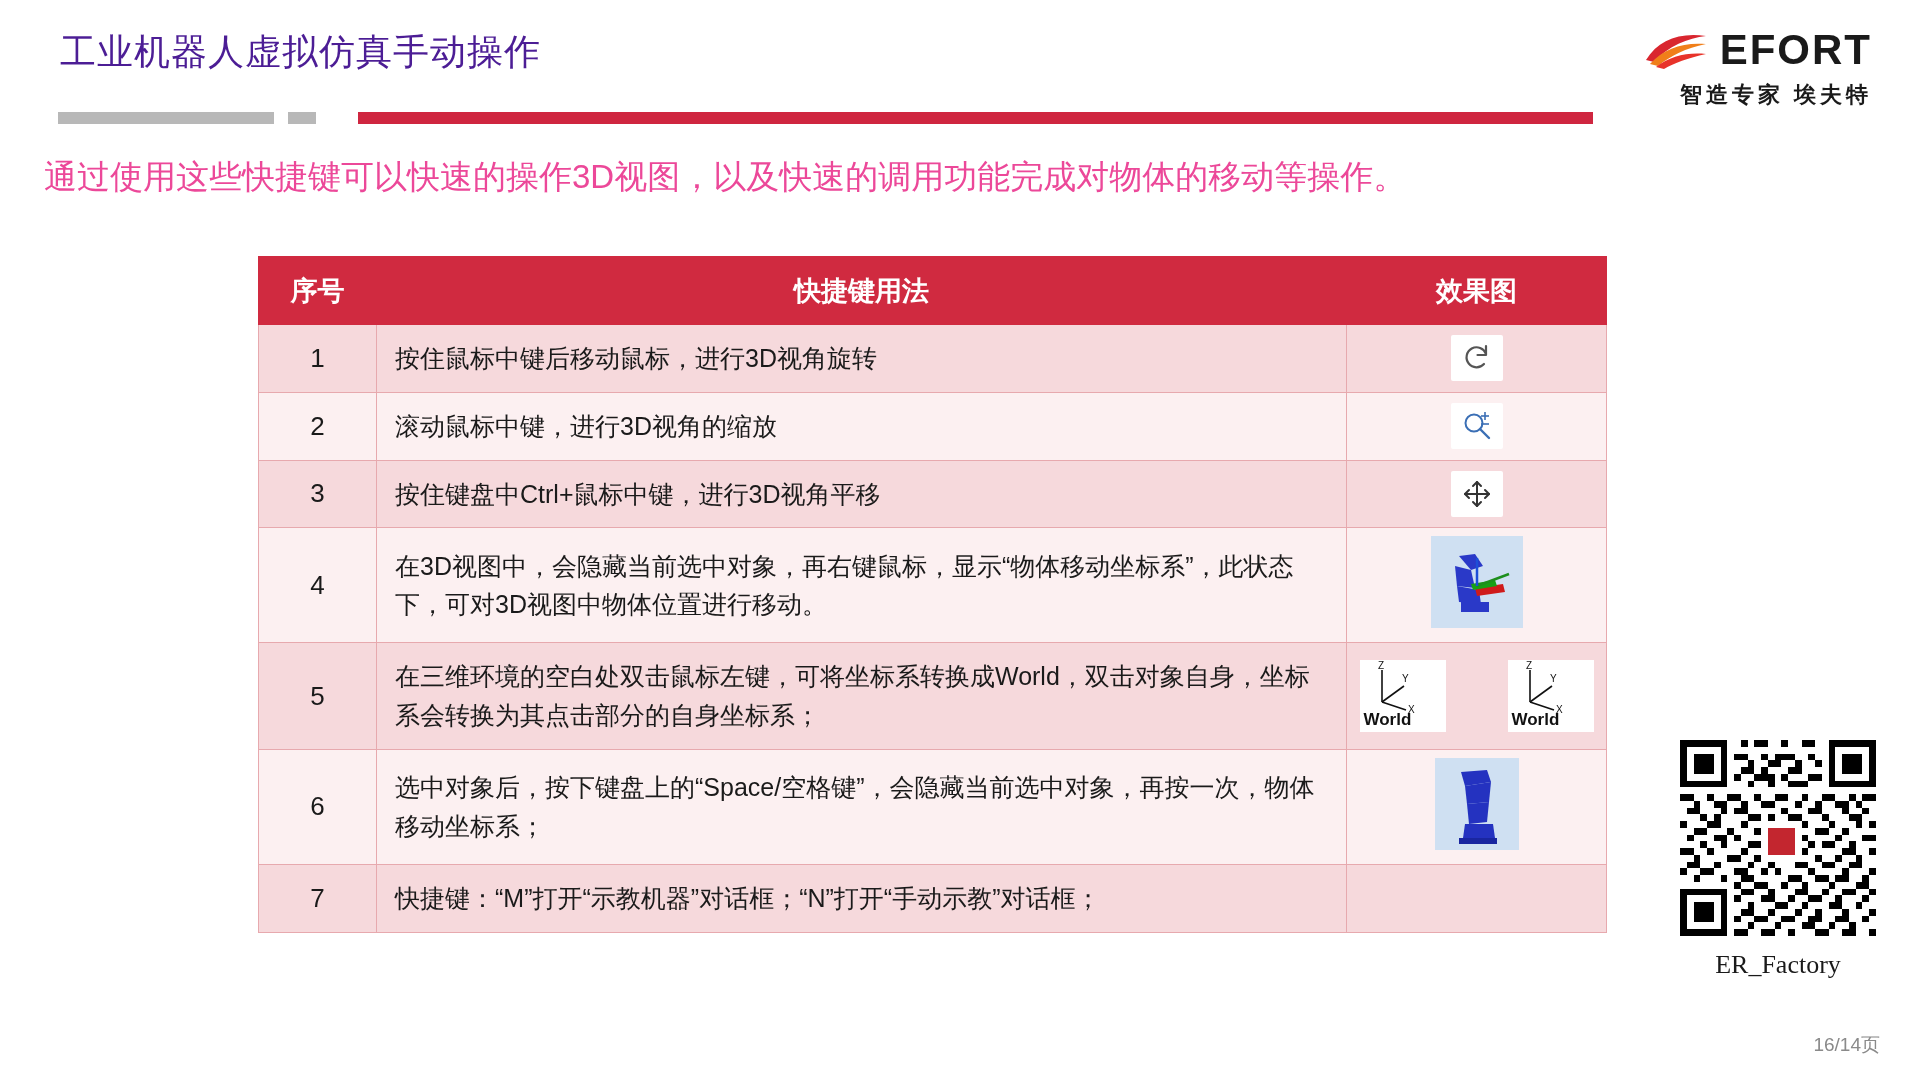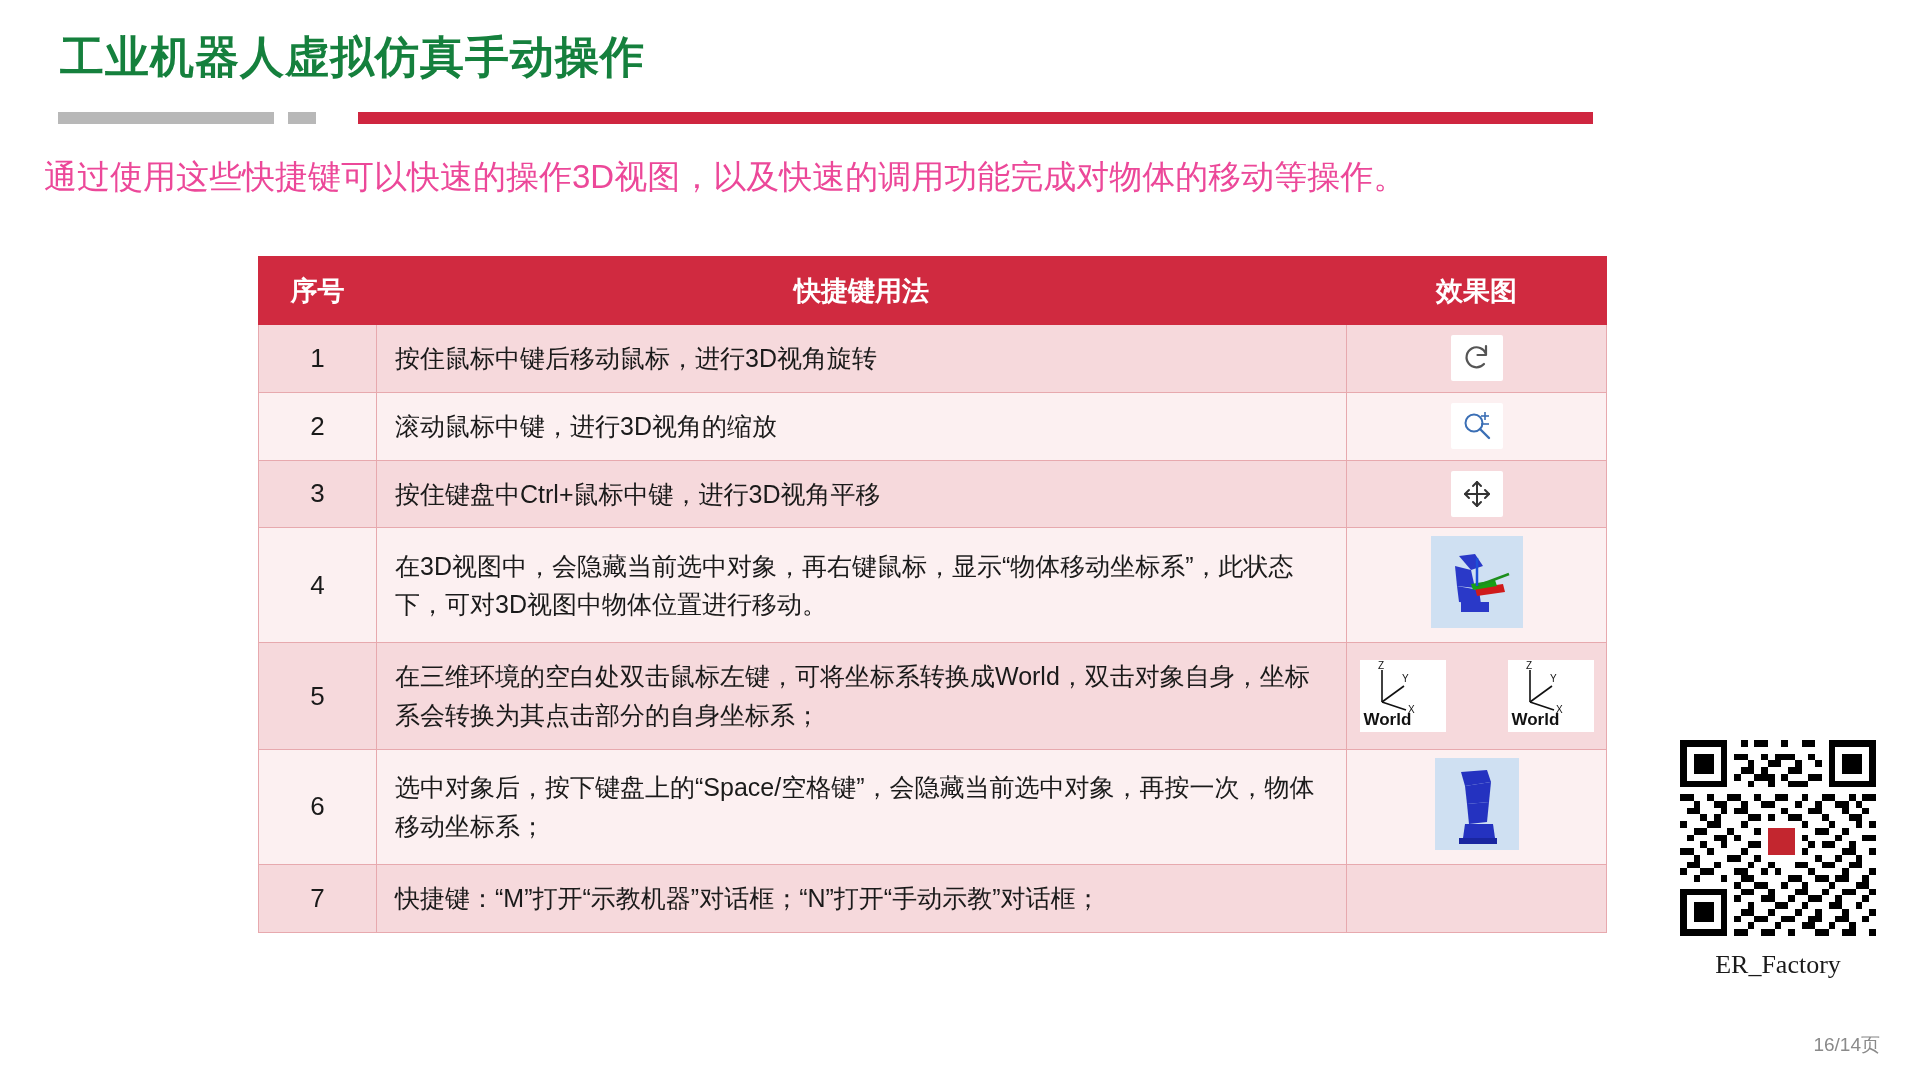--- a/index.html
+++ b/index.html
@@ -7,22 +7,22 @@
     width: 1920px; height: 1080px;
     background: #ffffff;
     font-family: "Liberation Sans", sans-serif;
     overflow: hidden;
   }
   .slide { position: relative; width: 1920px; height: 1080px; }
 
   
   .title {
     position: absolute; left: 60px; top: 28px;
-    font-size: 44px; font-weight: bold;
-    color: #15803d;
+    font-size: 36px; font-weight: normal;
+    color: #4c1d95;
     letter-spacing: 1px;
     white-space: nowrap;
   }
   .rule-wrap { position: absolute; left: 58px; top: 112px; height: 12px; width: 1490px; }
   .rule-seg { position: absolute; top: 0; height: 12px; }
   .rule-a { left: 0px;   width: 216px; background: #b8b8b8; }
   .rule-b { left: 230px; width: 28px;  background: #b8b8b8; }
   .rule-c { left: 300px; width: 1235px; background: #cf2640; }
 
   
@@ -106,20 +106,33 @@
 <div class="slide">
 
   <div class="title">工业机器人虚拟仿真手动操作</div>
 
   <div class="rule-wrap">
     <div class="rule-seg rule-a"></div>
     <div class="rule-seg rule-b"></div>
     <div class="rule-seg rule-c"></div>
   </div>
 
+  <div class="logo-block">
+    <div class="logo-row">
+      <div class="logo-mark">
+        <svg width="66" height="40" viewBox="0 0 66 40">
+          <path d="M2 30 C 14 10, 36 2, 62 6 C 44 8, 24 16, 10 32 Z" fill="#d9262f"></path>
+          <path d="M6 34 C 20 18, 40 12, 62 14 C 42 18, 26 26, 14 36 Z" fill="#f07f1a"></path>
+          <path d="M12 37 C 26 26, 44 22, 62 24 C 44 28, 30 33, 20 39 Z" fill="#e8332a"></path>
+        </svg>
+      </div>
+      <div class="logo-text">EFORT</div>
+    </div>
+    <div class="logo-sub">智造专家 埃夫特</div>
+  </div>
 
   <div class="intro">通过使用这些快捷键可以快速的操作3D视图，以及快速的调用功能完成对物体的移动等操作。</div>
 
   <div class="table-wrap">
     <table>
       <colgroup>
           <col class="c1">
           <col class="c2">
           <col class="c3">
         </colgroup>

